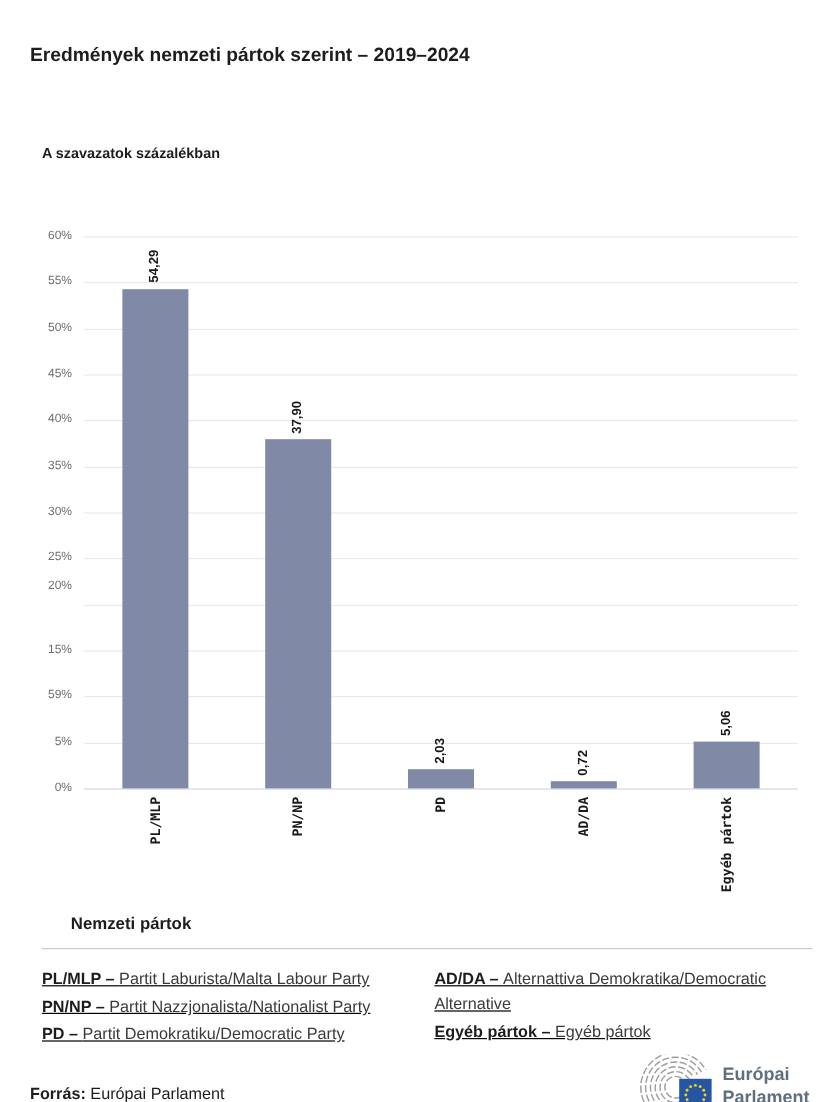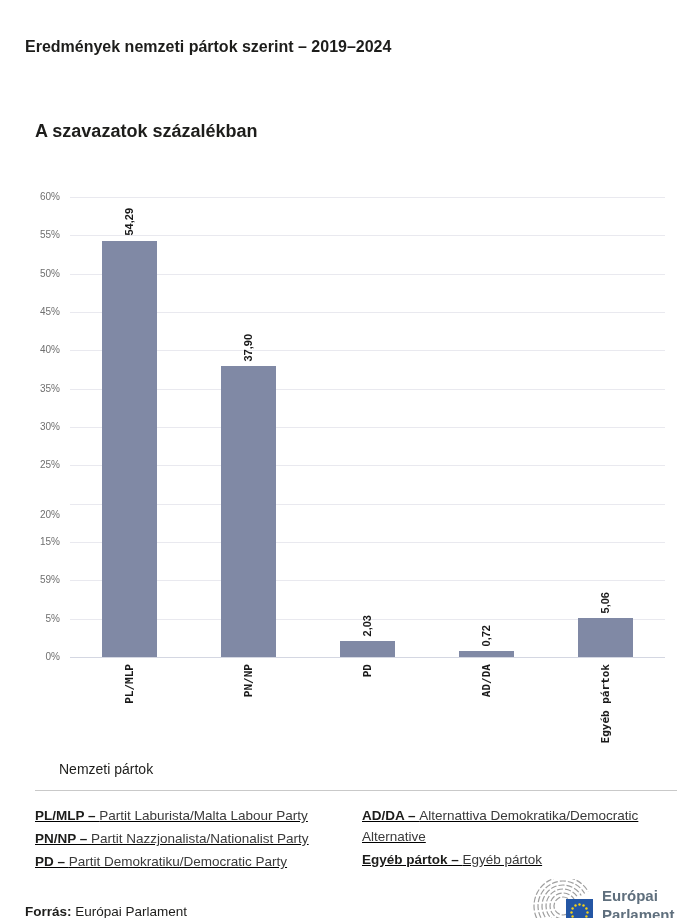--- a/index.html
+++ b/index.html
@@ -7,21 +7,21 @@
     position:relative;width:700px;height:918px;background:#ffffff;
     font-family:"Liberation Sans","DejaVu Sans",sans-serif;overflow:hidden;margin-top:24px;
   }
   .title{
     position:absolute;left:25px;top:14px;font-size:16px;font-weight:bold;color:#1d1d1b;
   }
   .subtitle{
     position:absolute;left:27px;top:42px;font-size:16px;font-weight:400;color:#454545;
   }
   .chart-label{
-    position:absolute;left:35px;top:97px;font-size:18px;font-weight:bold;color:#1d1d1b;
+    position:absolute;left:35px;top:97px;font-size:12px;font-weight:bold;color:#1d1d1b;
   }
   .plot{
     position:absolute;left:70px;top:173px;width:595px;height:460px;
   }
   .gridline{
     position:absolute;left:0;width:595px;height:1px;background:#e9e9ef;
   }
   .gridline.baseline{background:#d4d7e2;}
   .ytick{
     position:absolute;left:-62px;width:52px;height:16px;line-height:16px;
@@ -35,21 +35,21 @@
     white-space:nowrap;font-size:11px;font-weight:bold;color:#1a1a1a;line-height:13px;
   }
   .xlabel{
     position:absolute;writing-mode:vertical-rl;transform:rotate(180deg);
     white-space:nowrap;font-size:11px;font-weight:bold;color:#1a1a1a;line-height:13px;
     font-family:"DejaVu Sans Mono","Liberation Mono",monospace;
   }
   .legend{
     position:absolute;left:35px;top:737px;width:642px;
   }
-  .legend-title{font-size:14px;font-weight:normal;color:#1d1d1b;padding-left:24px;}
+  .legend-title{font-size:14px;font-weight:bold;color:#1d1d1b;padding-left:24px;}
   .legend-divider{border:none;border-top:1px solid #c9c9c9;margin:13px 0 14px 0;}
   .legend-cols{display:flex;gap:7px;}
   .legend-col{display:flex;flex-direction:column;text-decoration:underline;}
   .legend-col.left{width:320px;}
   .legend-col.right{width:305px;}
   .legend-item{
     font-size:13.5px;line-height:21px;color:#3a3a3a;margin-bottom:2px;
   }
   .legend-item b{color:#1d1d1b;}
   .footer-source{
@@ -77,21 +77,21 @@
   <div class="plot" id="plot">
       <div class="gridline baseline" style="top: 460px;"></div>
       <div class="ytick" style="top: 452px;">0%</div>
       <div class="gridline" style="top: 421.667px;"></div>
       <div class="ytick" style="top: 413.667px;">5%</div>
       <div class="gridline" style="top: 383.333px;"></div>
       <div class="ytick" style="top: 375.333px;">59%</div>
       <div class="gridline" style="top: 345px;"></div>
       <div class="ytick" style="top: 337px;">15%</div>
       <div class="gridline" style="top: 306.667px;"></div>
-      <div class="ytick" style="top: 310px;">20%</div>
+      <div class="ytick" style="top: 284px;">20%</div>
       <div class="gridline" style="top: 268.333px;"></div>
       <div class="ytick" style="top: 260.333px;">25%</div>
       <div class="gridline" style="top: 230px;"></div>
       <div class="ytick" style="top: 222px;">30%</div>
       <div class="gridline" style="top: 191.667px;"></div>
       <div class="ytick" style="top: 183.667px;">35%</div>
       <div class="gridline" style="top: 153.333px;"></div>
       <div class="ytick" style="top: 145.333px;">40%</div>
       <div class="gridline" style="top: 115px;"></div>
       <div class="ytick" style="top: 107px;">45%</div>

